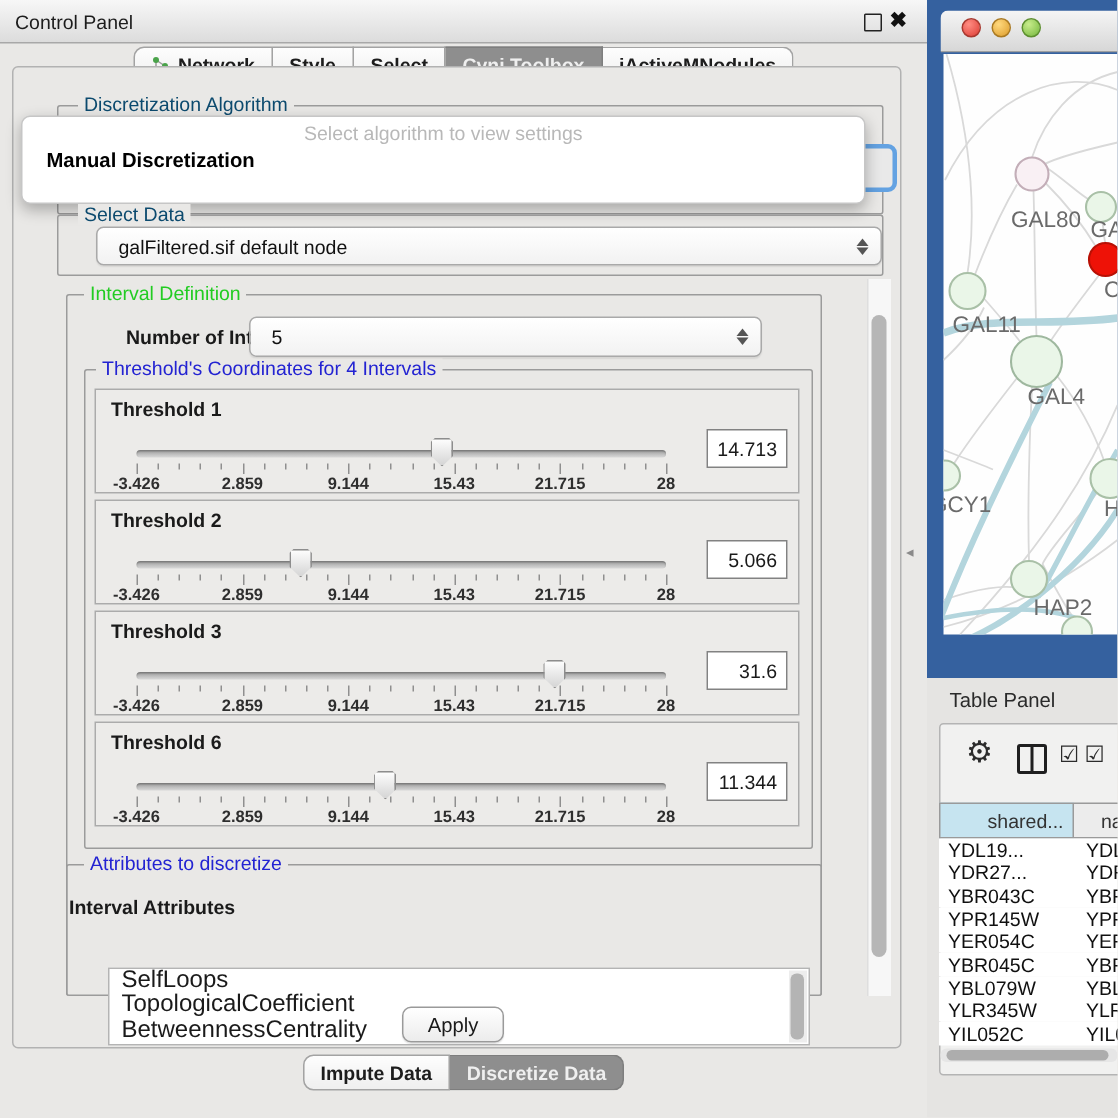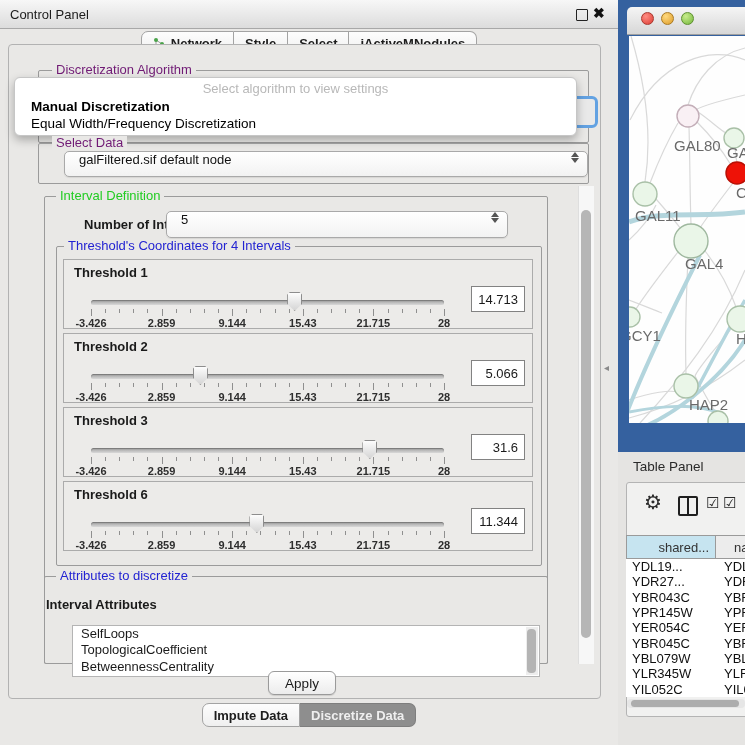--- a/index.html
+++ b/index.html
@@ -24,25 +24,25 @@
   .tab:first-child{border-left:1px solid #a3a3a3;border-radius:7px 0 0 7px;}
   .tab:last-child{border-radius:0 7px 7px 0;}
   .tab.sel{background:#8e8e8e;color:#efefef;border-color:#7e7e7e;}
 
   .content-panel{left:8px;top:44px;width:591px;height:653px;background:#e9e8e6;
     border:1px solid #b2b2b2;border-radius:4px;}
 
   
   .group{border:1px solid #9b9b9b;border-radius:2px;}
   .gtitle{position:absolute;background:#e9e8e6;padding:0 4px;font-size:13px;line-height:14px;}
-  .gtitle.green{color:#22cc22;} .gtitle.blue{color:#2323d2;} .gtitle.plain{color:#701a75;}
+  .gtitle.green{color:#22cc22;} .gtitle.blue{color:#2323d2;} .gtitle.plain{color:#0c4a6e;}
 
   
   .combo{background:linear-gradient(180deg,#ffffff,#f2f2f2);border:1px solid #a9a9a9;
-    border-radius:5px;display:flex;align-items:flex-start;font-size:13px;color:#111;
+    border-radius:5px;display:flex;align-items:center;font-size:13px;color:#111;
     box-shadow:0 1px 1px rgba(0,0,0,.08);}
   .combo .val{margin-left:14px;flex:1;white-space:nowrap;overflow:hidden;}
   .spin{width:9px;margin-right:8px;display:flex;flex-direction:column;align-items:center;gap:1px;}
   .spin i{width:0;height:0;border-left:4px solid transparent;border-right:4px solid transparent;}
   .spin .up{border-bottom:5px solid #555;} .spin .dn{border-top:5px solid #555;}
 
   .hidden-combo{left:60px;top:96px;width:532px;height:26px;border-radius:6px;
     border:3px solid #63a2e2;background:#e9e9e9;}
 
   
@@ -66,22 +66,22 @@
   .ticks{position:absolute;left:27px;top:49px;width:353px;height:8px;}
   .ticks span{position:absolute;top:0;width:1px;height:4px;background:#8f8f8f;}
   .ticks span.major{height:7px;}
   .scale{position:absolute;left:27px;top:57px;width:353px;height:11px;}
   .scale span{position:absolute;transform:translateX(-50%);font-size:11px;font-weight:bold;color:#2e2e2e;white-space:nowrap;}
   .valbox{position:absolute;left:407px;top:26px;width:54px;height:26px;background:#fff;
     border:1px solid #828282;font-size:13px;display:flex;align-items:center;
     justify-content:flex-end;padding-right:6px;box-sizing:border-box;}
 
   
-  .attr-list{left:72px;top:625px;width:466px;height:50px;background:#fff;
-    border:1px solid #b4b4b4;overflow:hidden;font-size:13px;}
+  .attr-list{left:72px;top:645px;width:466px;height:50px;background:#fff;
+    border:1px solid #b4b4b4;overflow:hidden;font-size:16px;}
   .attr-list .item{padding-left:8px;line-height:16.4px;white-space:nowrap;}
   .attr-sb{position:absolute;right:1px;top:1px;width:12px;height:48px;background:#ededed;}
   .attr-sb .th{position:absolute;left:1px;top:2px;width:9px;height:44px;background:#b4b4b4;border-radius:4px;}
 
   .apply-btn{left:268px;top:671px;width:66px;height:22px;border:1px solid #9a9a9a;border-radius:6px;
     background:linear-gradient(180deg,#ffffff,#ececec);display:flex;align-items:center;
     justify-content:center;font-size:13.5px;box-shadow:0 1px 1px rgba(0,0,0,.12);}
 
   
   .sb-main{left:578px;top:186px;width:15px;height:478px;background:#f7f7f7;border-left:1px solid #dedede;}
@@ -148,35 +148,37 @@
           </svg>
       </span>
       <span>Network</span>
     </div>
     <div class="tab">
         <span>Style</span>
       </div>
     <div class="tab">
         <span>Select</span>
       </div>
+    <div class="tab sel">
+        <span>Cyni Toolbox</span>
+      </div>
     <div class="tab">
         <span>jActiveMNodules</span>
       </div>
   </div>
 
   <div class="abs content-panel"></div>
 
   <div class="abs group" style="left:38px;top:70px;width:549px;height:71px;"></div>
   <div class="gtitle plain" style="left:52px;top:63px;">Discretization Algorithm</div>
   <div class="abs hidden-combo"></div>
 
   <div class="abs popup">
     <div class="hint">Select algorithm to view settings</div>
     <div class="opt sel">Manual Discretization</div>
-    <div class="opt">Equal Width/Frequency Discretization</div>
   </div>
 
   <div class="abs group" style="left:38px;top:143px;width:549px;height:39px;"></div>
   <div class="gtitle plain" style="left:52px;top:136px;">Select Data</div>
   <div class="abs combo" style="left:64px;top:151px;width:522px;height:24px;">
     <span class="val">galFiltered.sif default node</span>
     <span class="spin">
         <i class="up"></i>
         <i class="dn"></i>
       </span>

